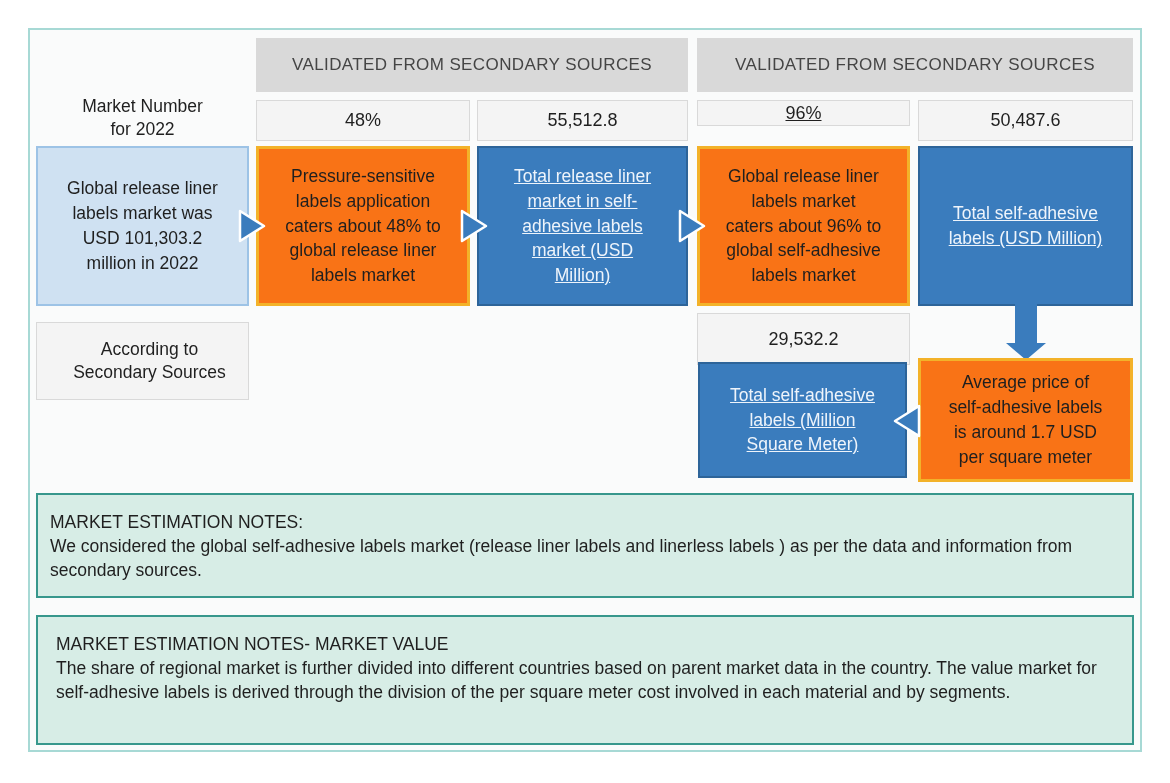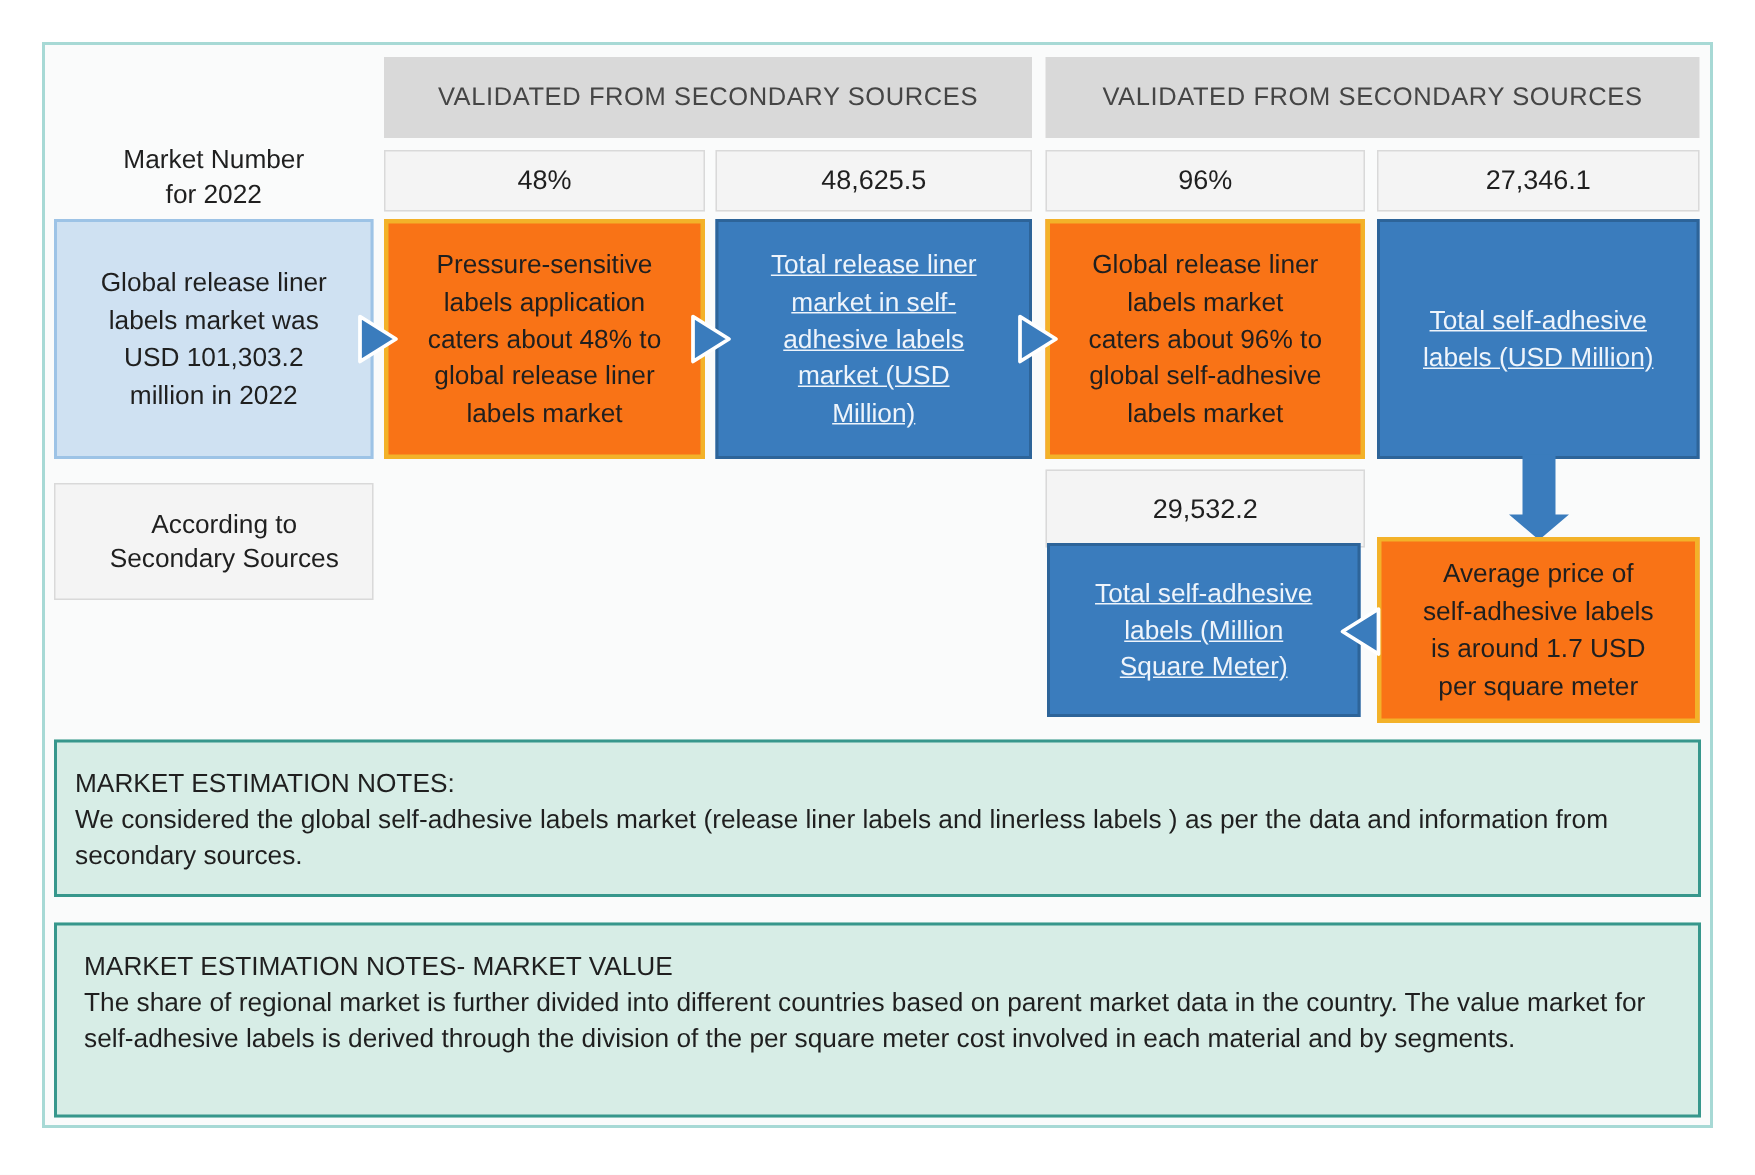--- a/index.html
+++ b/index.html
@@ -54,23 +54,23 @@
 
 <div class="bar" style="left:256px; top:38px; width:432px; height:54px;">VALIDATED FROM SECONDARY SOURCES</div>
 <div class="bar" style="left:697px; top:38px; width:436px; height:54px;">VALIDATED FROM SECONDARY SOURCES</div>
 
 <div class="plainlabel" style="left:36px; top:94px; width:213px; height:48px;">Market Number
 for 2022</div>
 <div class="plainlabel according" style="left:36px; top:322px; width:213px; height:78px;padding-left:14px;">According to
 Secondary Sources</div>
 
 <div class="val" style="left:256px; top:100px; width:214px; height:41px;">48%</div>
-<div class="val" style="left:477px; top:100px; width:211px; height:41px;">48,625.5</div>
-<div class="val" style="left:697px; top:100px; width:213px; height:41px;">96%</div>
-<div class="val" style="left:918px; top:100px; width:215px; height:41px;">27,346.1</div>
+<div class="val" style="left:477px; top:100px; width:211px; height:41px;">55,512.8</div>
+<div class="val" style="left:697px; top:100px; width:213px; height:26px;text-decoration:underline;">96%</div>
+<div class="val" style="left:918px; top:100px; width:215px; height:41px;">50,487.6</div>
 
 <div class="flowbox lightblue" style="left:36px; top:146px; width:213px; height:160px;">Global release liner
 labels market was
 USD 101,303.2
 million in 2022</div>
 <div class="flowbox yellow" style="left:256px; top:146px; width:214px; height:160px;">Pressure-sensitive
 labels application
 caters about 48% to
 global release liner
 labels market</div>

